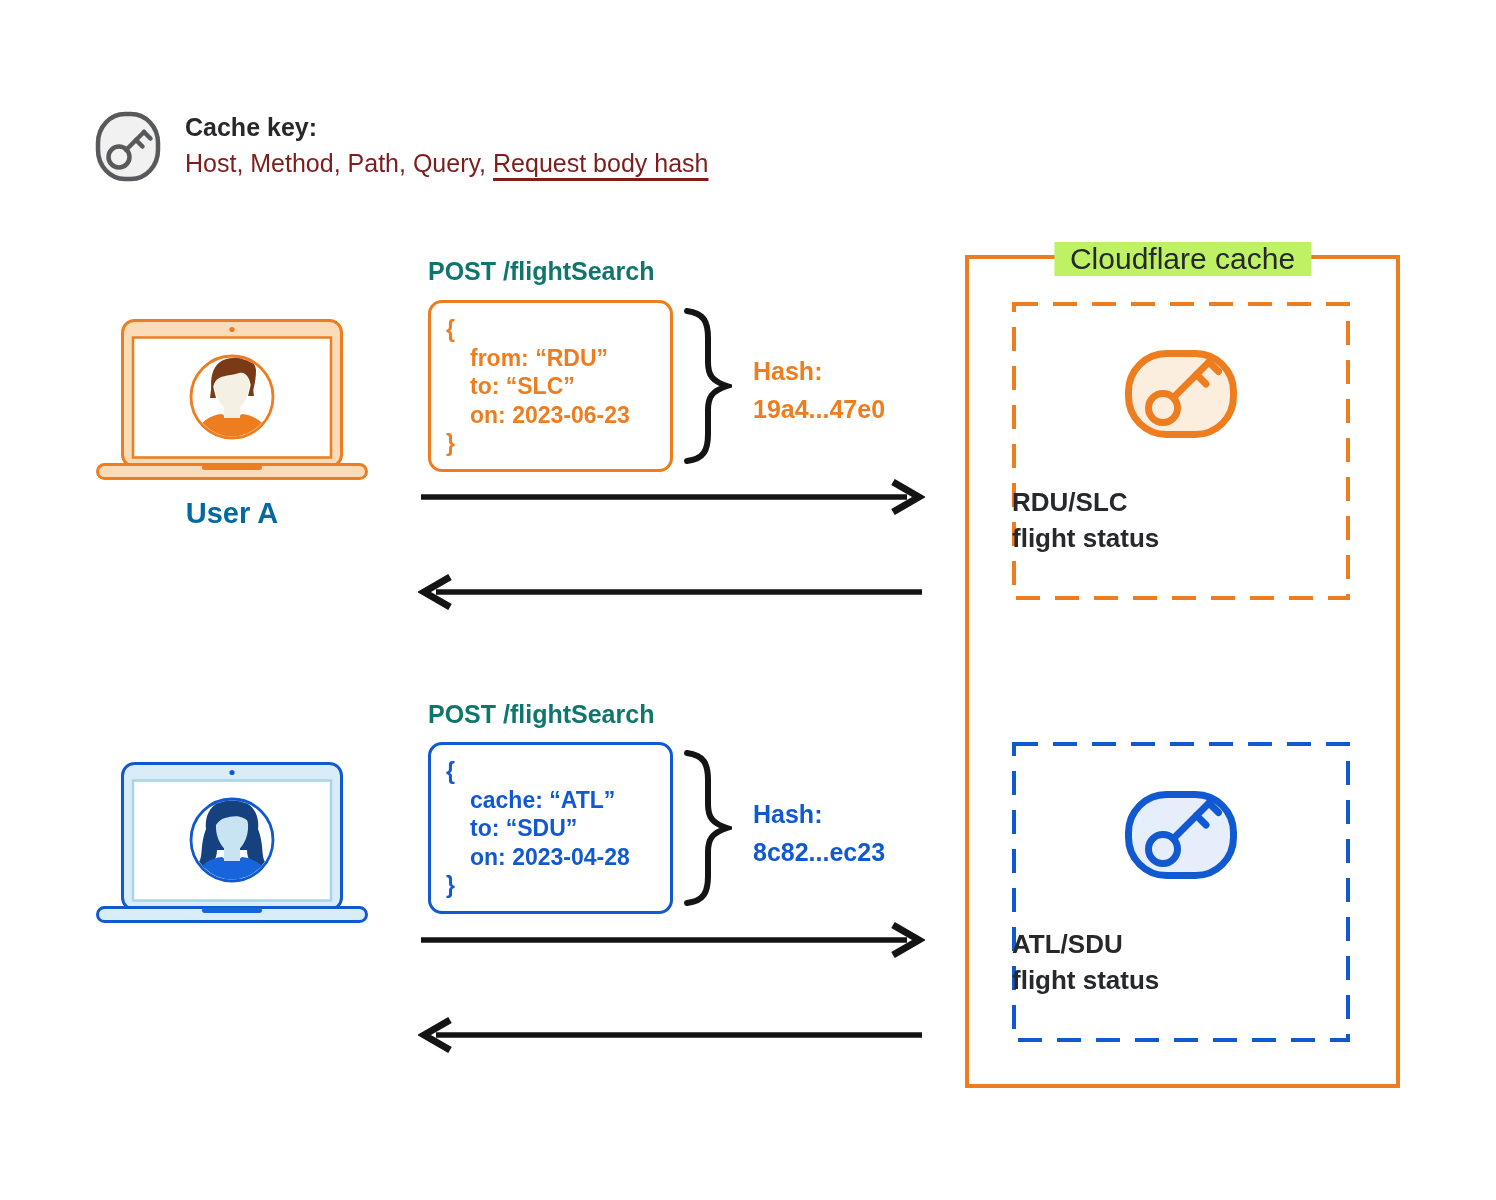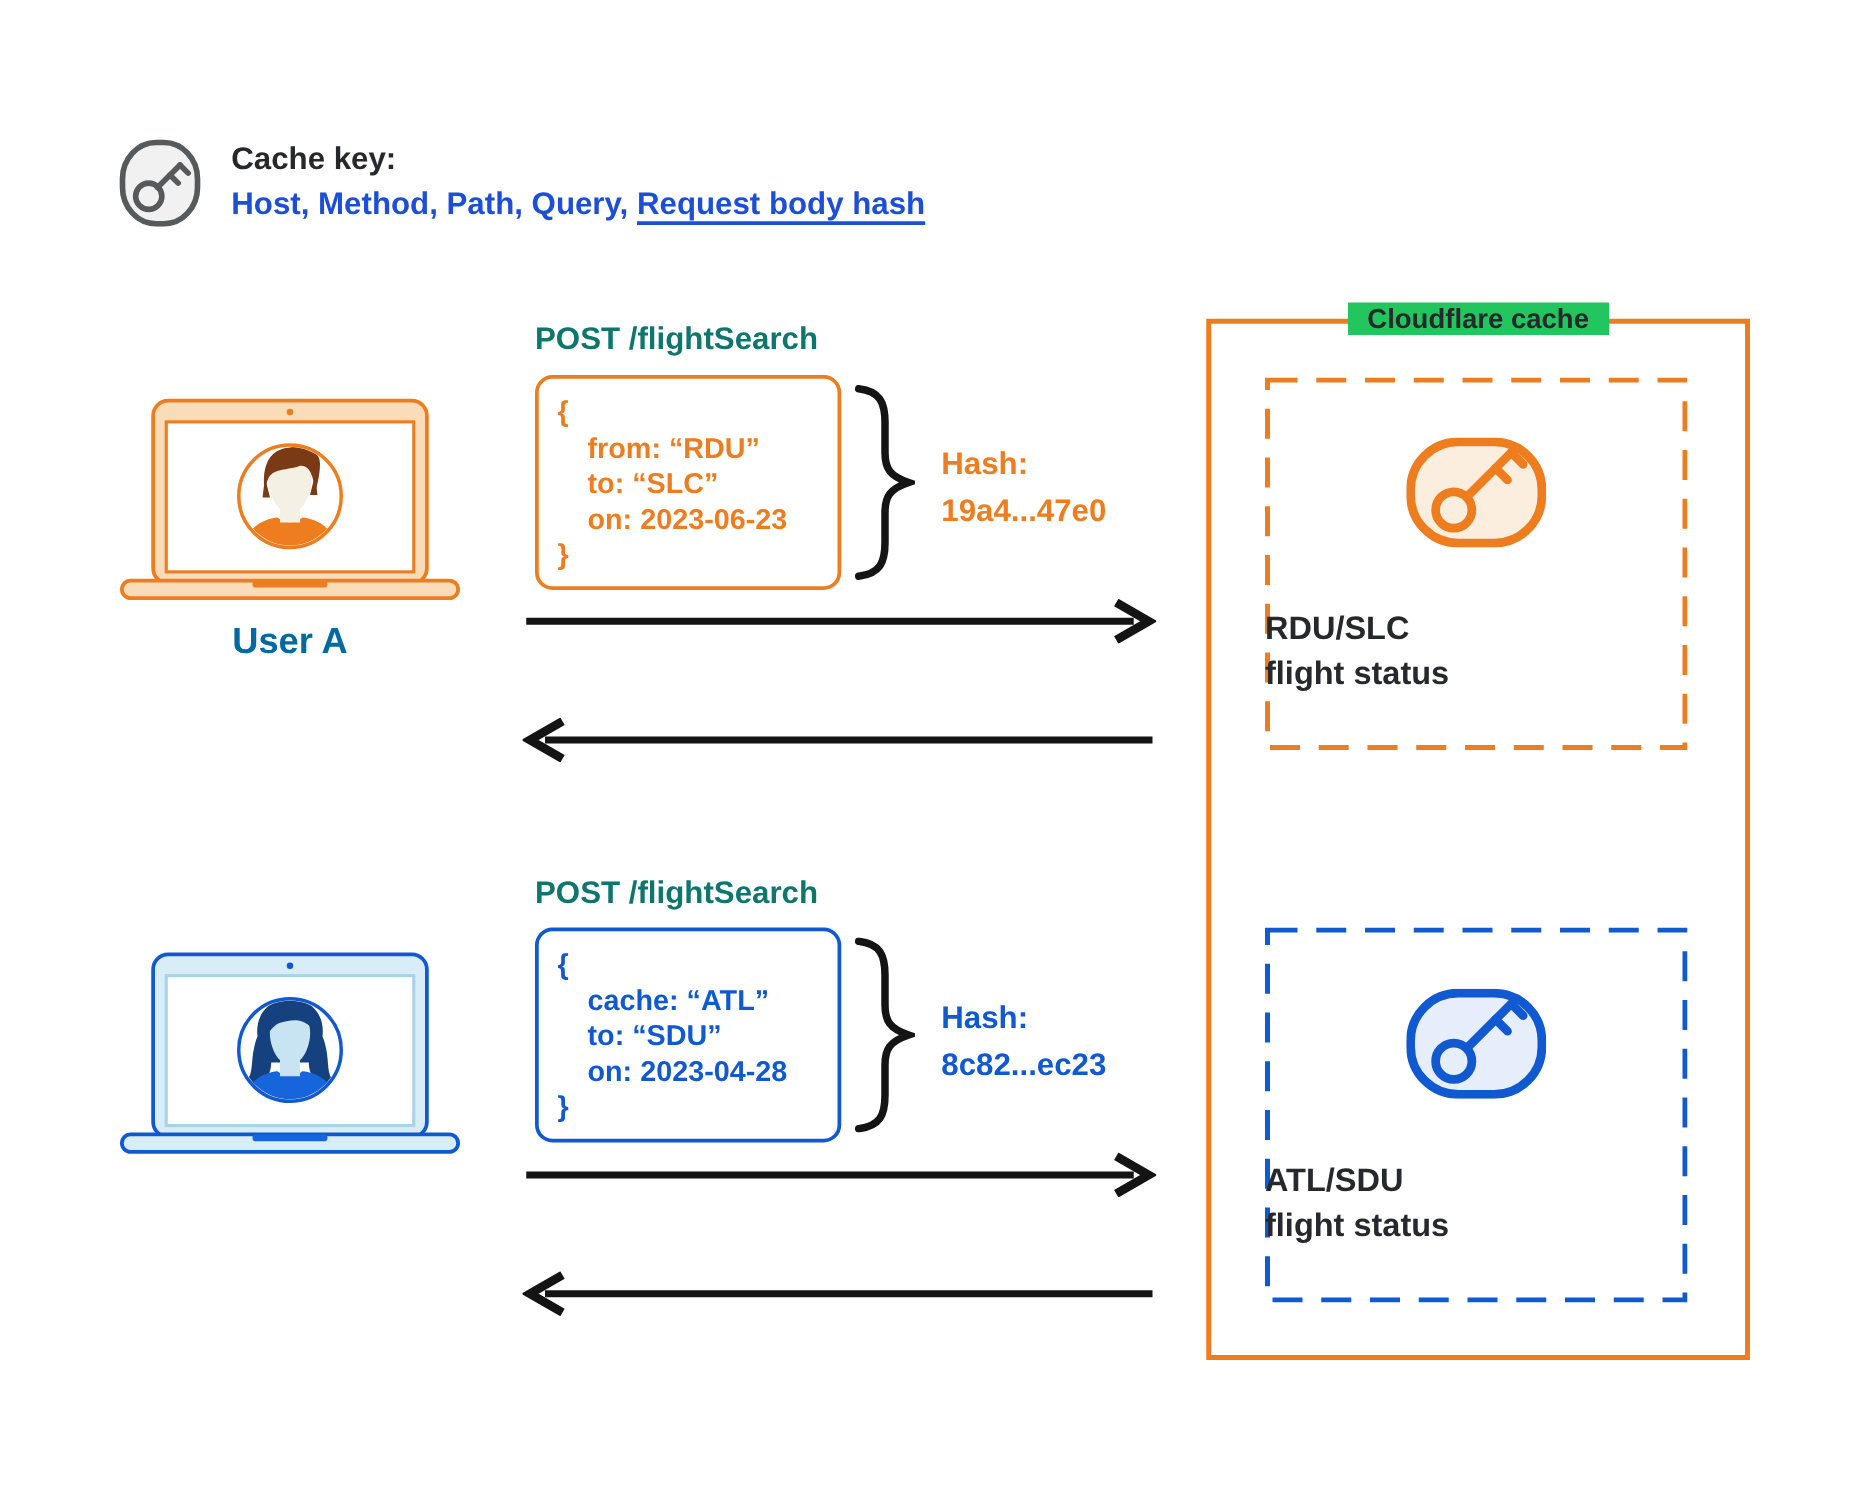--- a/index.html
+++ b/index.html
@@ -9,40 +9,40 @@
     --arrow:#141414;
   }
   html,body{margin:0;padding:0;background:#fff;}
   .canvas{
     position:relative;width:1496px;height:1200px;background:#ffffff;overflow:hidden;
     font-family:"Liberation Sans", sans-serif;color:var(--ink);
   }
   .abs{position:absolute;}
   
   .legend-title{font-size:25px;font-weight:700;color:#26282c;}
-  .legend-sub{font-size:25px;font-weight:700;color:#1d4ed8;white-space:nowrap;}
+  .legend-sub{font-size:25px;font-weight:400;color:#7f1d1d;white-space:nowrap;}
   .legend-sub .u{text-decoration:underline;text-decoration-thickness:2.5px;text-underline-offset:6px;}
   
   .post-label{font-size:25px;font-weight:700;color:#0f766e;white-space:nowrap;}
   .json-box{
     box-sizing:border-box;width:245px;height:172px;border:3px solid;border-radius:14px;
     padding:12px 0 0 15px;font-weight:700;font-size:23px;line-height:28.6px;white-space:nowrap;
   }
   .json-box.orange{border-color:var(--orange);color:var(--orange);}
   .json-box.blue{border-color:var(--blue);color:var(--blue);}
   .json-box .indent{padding-left:24px;}
   .hash-block{font-size:25px;font-weight:700;line-height:38px;white-space:nowrap;}
   .hash-block.orange{color:var(--orange);}
   .hash-block.blue{color:var(--blue);}
   .user-label{width:272px;text-align:center;font-size:29px;font-weight:700;color:#0369a1;}
   
   .cf-box{box-sizing:border-box;width:435px;height:833px;border:4px solid var(--orange);}
   .cf-title{
     position:absolute;top:-17px;left:50%;transform:translateX(-50%);
-    background:#22c55e;padding:0 16px;font-size:22px;font-weight:700;color:#26282c;white-space:nowrap;
+    background:#bef264;padding:0 16px;font-size:30px;font-weight:400;color:#26282c;white-space:nowrap;
   }
   .entry{width:338px;}
   .entry .dash{position:absolute;left:0;top:0;}
   .entry-text{position:absolute;left:0;width:100%;text-align:left;font-size:26px;font-weight:700;color:#26282c;line-height:36px;}
 </style>
 </head>
 <body>
 
 <div class="canvas">
 

